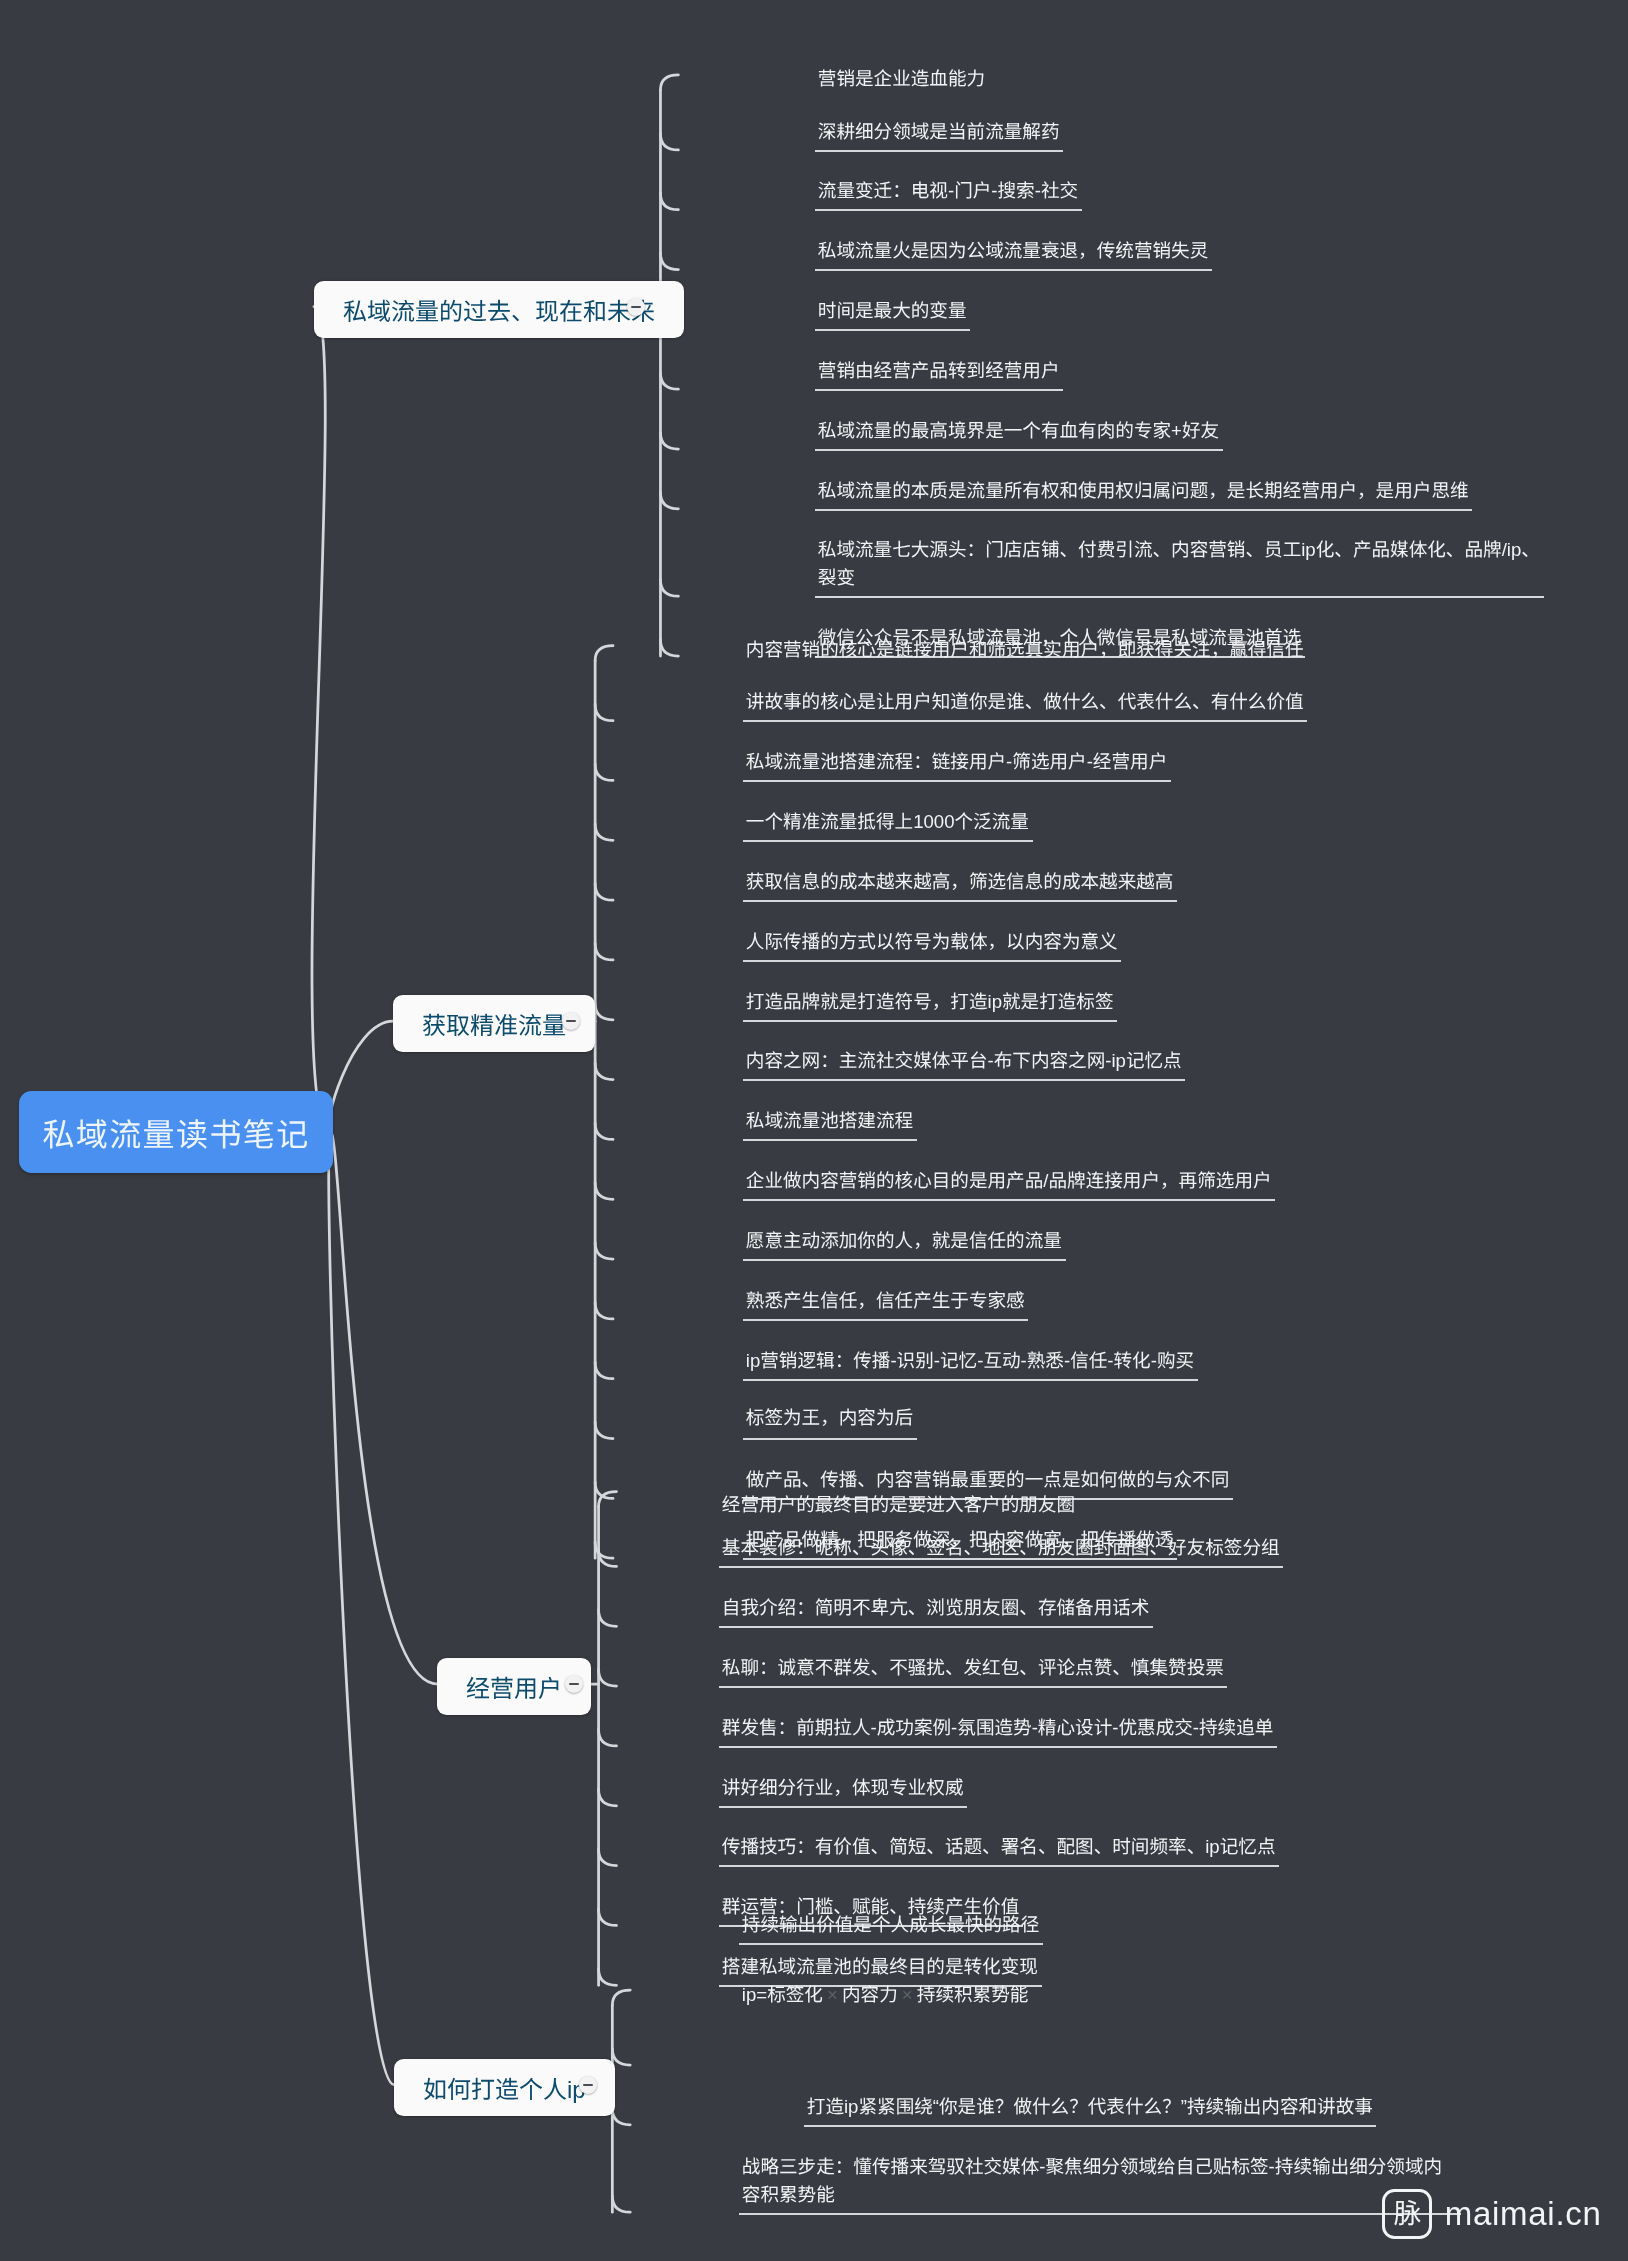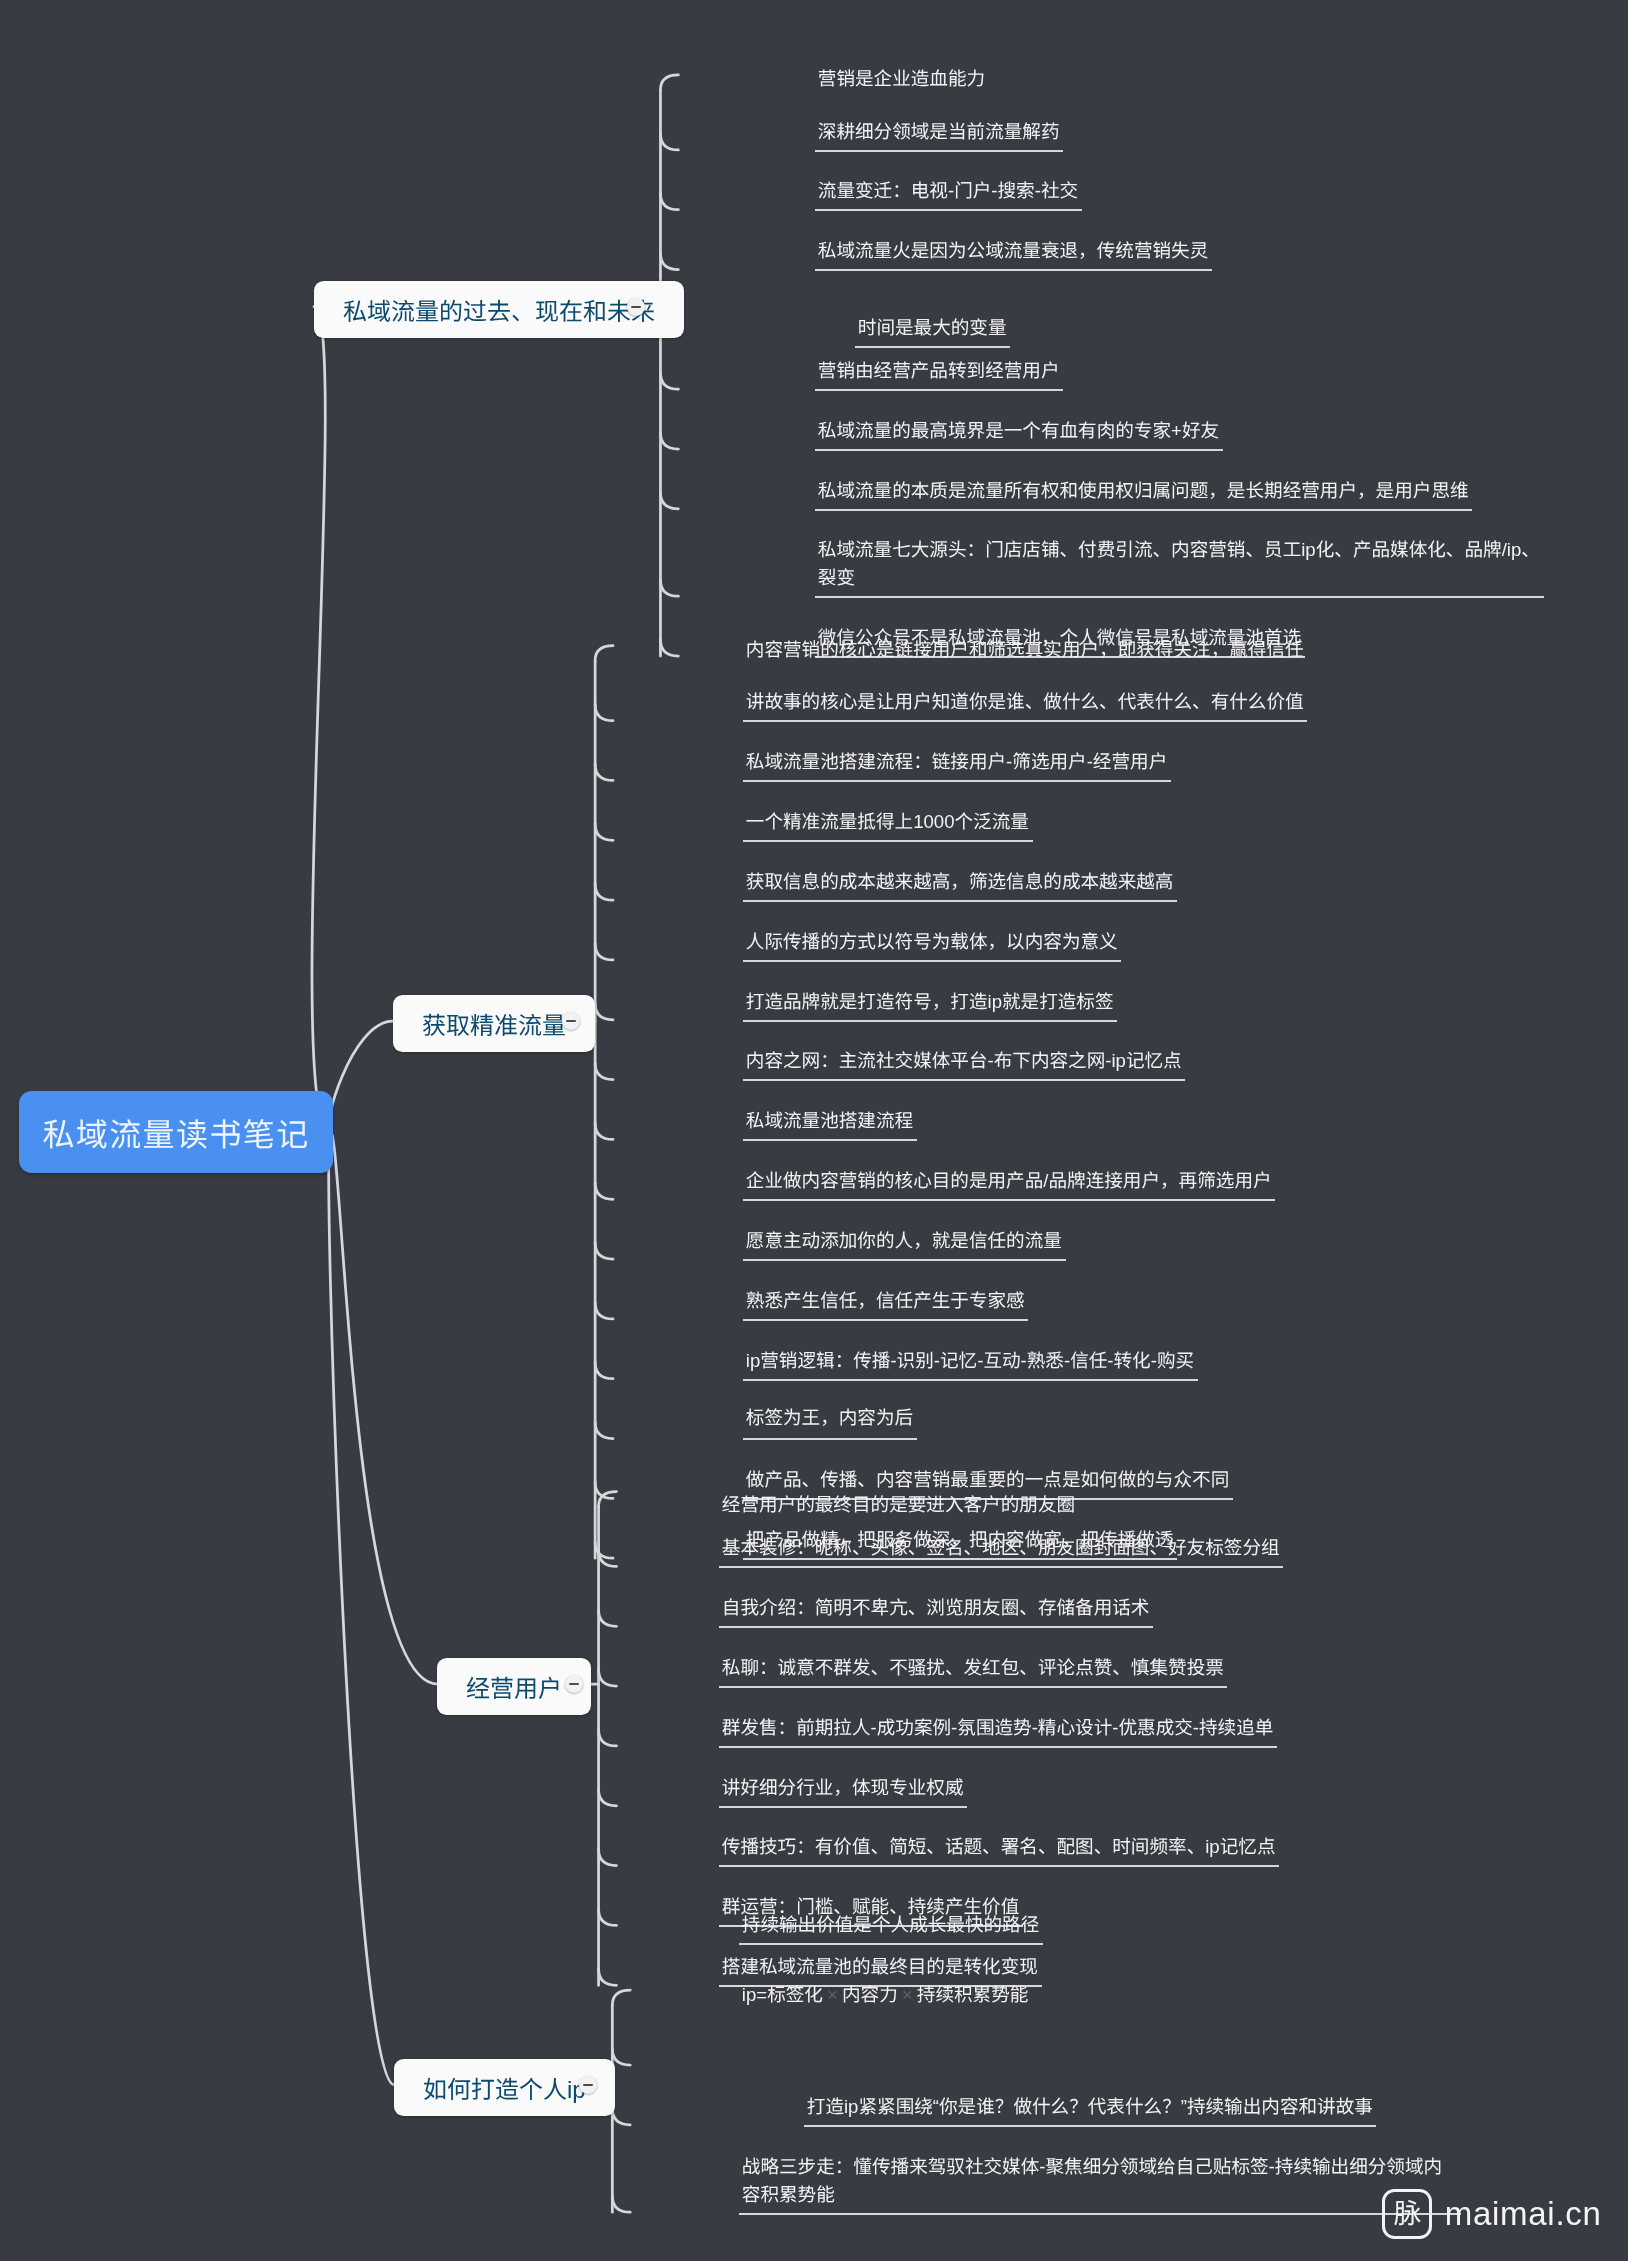--- a/index.html
+++ b/index.html
@@ -147,21 +147,21 @@
       <path d="M 820 3032 L 842 3032" fill="none" stroke="#d5d7da" stroke-width="4" stroke-linecap="round"></path>
     </svg>
   <div id="nodes">
       <div class="root-node" style="left: 19px; top: 1091px;">私域流量读书笔记</div>
       <div class="branch-node" style="left: 314px; top: 281px;">私域流量的过去、现在和未来</div>
       <div class="toggle" style="left: 627px; top: 298px;"></div>
       <div class="leaf nounderline" style="left: 815px; top: 65px; max-width: 729px; width: 174px;">营销是企业造血能力</div>
       <div class="leaf" style="left: 815px; top: 118px; max-width: 729px; width: 248px;">深耕细分领域是当前流量解药</div>
       <div class="leaf" style="left: 815px; top: 177px; max-width: 729px; width: 267px;">流量变迁：电视-门户-搜索-社交</div>
       <div class="leaf" style="left: 815px; top: 237px; max-width: 729px; width: 397px;">私域流量火是因为公域流量衰退，传统营销失灵</div>
-      <div class="leaf" style="left: 815px; top: 314px; max-width: 729px; width: 155px; margin-left: 40px;">时间是最大的变量</div>
+      <div class="leaf" style="left: 815px; top: 297px; max-width: 729px; width: 155px;">时间是最大的变量</div>
       <div class="leaf" style="left: 815px; top: 357px; max-width: 729px; width: 248px;">营销由经营产品转到经营用户</div>
       <div class="leaf" style="left: 815px; top: 417px; max-width: 729px; width: 408px;">私域流量的最高境界是一个有血有肉的专家+好友</div>
       <div class="leaf" style="left: 815px; top: 477px; max-width: 729px; width: 657px;">私域流量的本质是流量所有权和使用权归属问题，是长期经营用户，是用户思维</div>
       <div class="leaf" style="left: 815px; top: 536px; max-width: 729px; width: 729px;">私域流量七大源头：门店店铺、付费引流、内容营销、员工ip化、产品媒体化、品牌/ip、裂变</div>
       <div class="leaf" style="left: 815px; top: 624px; max-width: 729px; width: 490px;">微信公众号不是私域流量池，个人微信号是私域流量池首选</div>
       <div class="branch-node" style="left: 393px; top: 995px;">获取精准流量</div>
       <div class="toggle" style="left: 562px; top: 1012px;"></div>
       <div class="leaf nounderline" style="left: 743px; top: 636px; max-width: 743px; width: 564px;">内容营销的核心是链接用户和筛选真实用户，即获得关注，赢得信任</div>
       <div class="leaf" style="left: 743px; top: 688px; max-width: 743px; width: 564px; font-family: Liberation Serif, serif;">讲故事的核心是让用户知道你是谁、做什么、代表什么、有什么价值</div>
       <div class="leaf" style="left: 743px; top: 748px; max-width: 743px; width: 428px;">私域流量池搭建流程：链接用户-筛选用户-经营用户</div>

